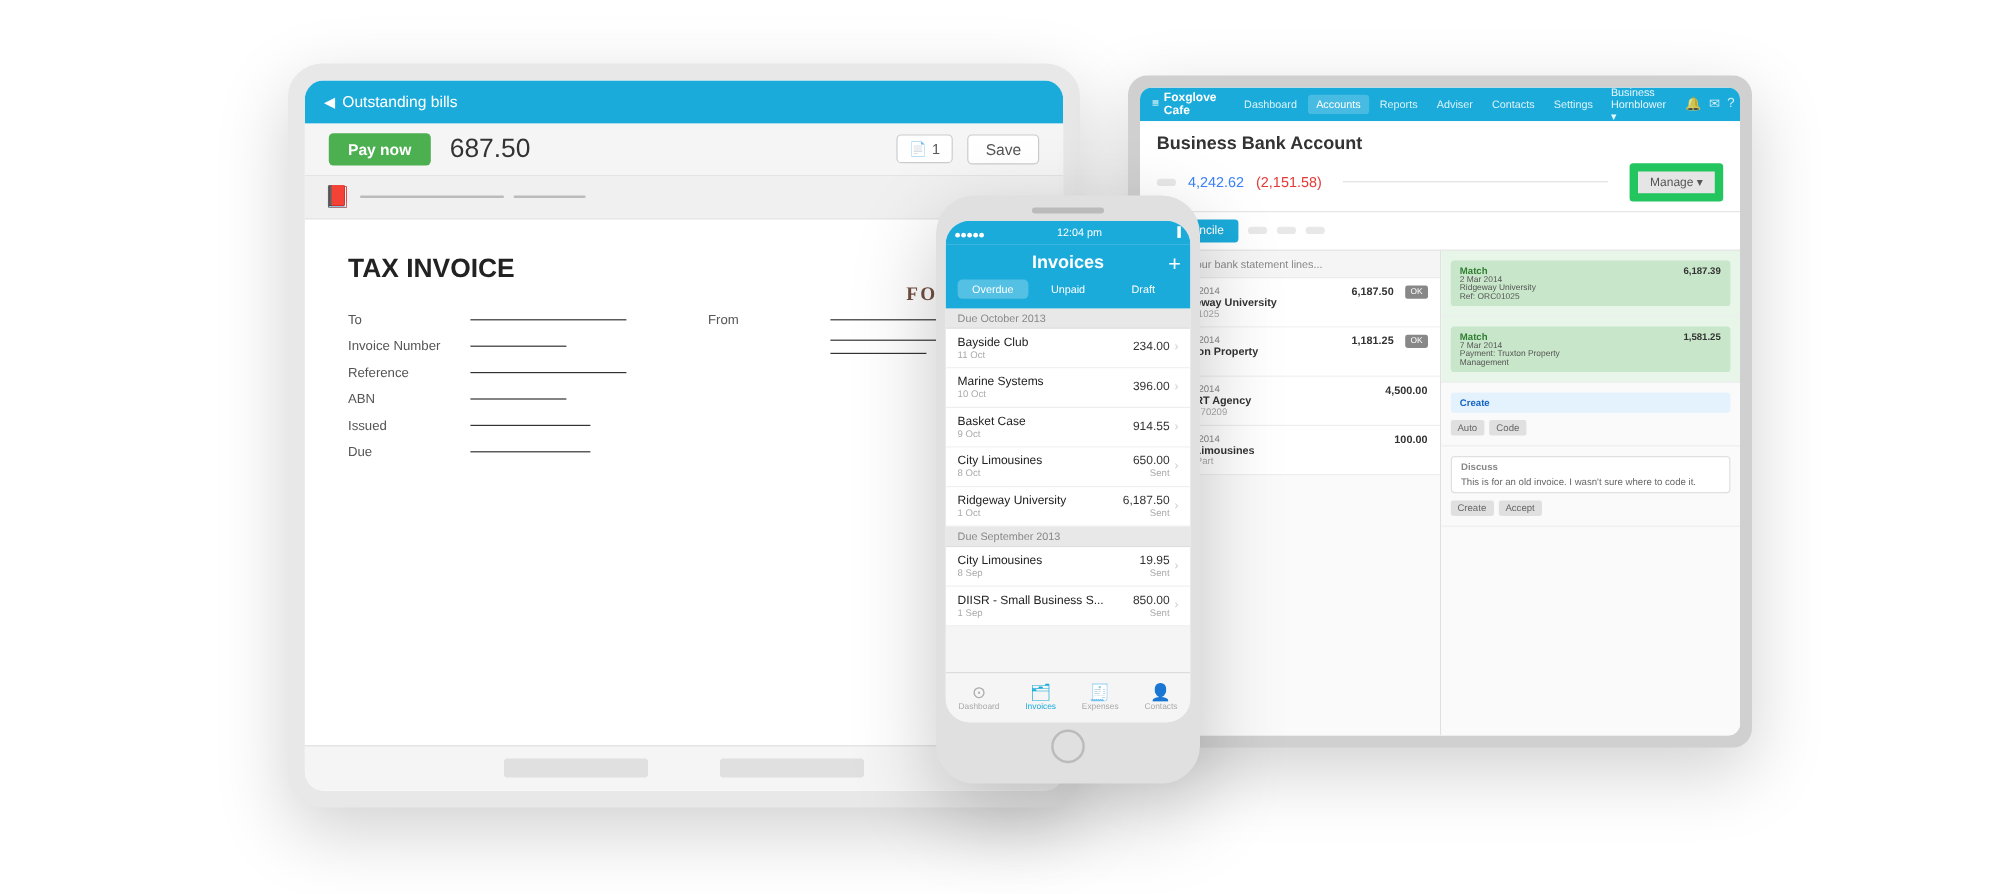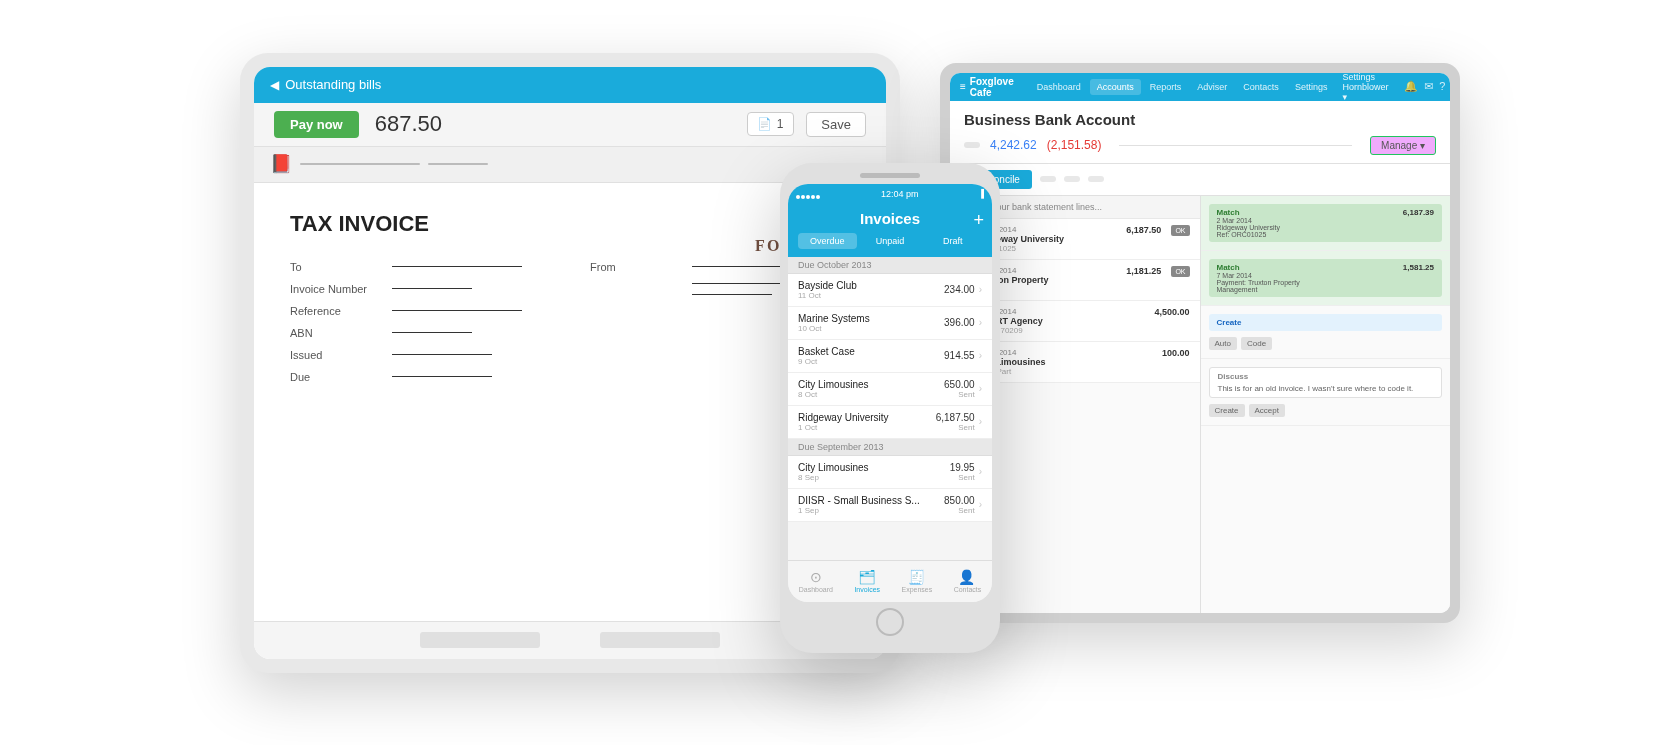--- a/index.html
+++ b/index.html
@@ -492,22 +492,22 @@
       color: #555;
     }
     .stat-value {
       font-size: 12px;
       color: #3b82f6;
       font-weight: 500;
     }
     .stat-value.negative { color: #e53935; }
     .manage-btn {
       margin-left: auto;
-      background: #f0abfc;
-      border: 1px solid #22c55e;
+      background: #e5e5e5;
+      border: 7px solid #22c55e;
       border-radius: 3px;
       padding: 3px 10px;
       font-size: 10px;
       color: #555;
       cursor: pointer;
     }
 
     .reconcile-bar {
       background: #fff;
       padding: 6px 14px;
@@ -881,21 +881,21 @@
           <span>Foxglove Cafe</span>
         </div>
         <div class="monitor-nav">
           <span class="monitor-nav-item">Dashboard</span>
           <span class="monitor-nav-item active">Accounts</span>
           <span class="monitor-nav-item">Reports</span>
           <span class="monitor-nav-item">Adviser</span>
           <span class="monitor-nav-item">Contacts</span>
           <span class="monitor-nav-item">Settings</span>
         </div>
-        <span class="monitor-user">Settings Hornblower ▾</span>
+        <span class="monitor-user">Business Hornblower ▾</span>
         <div class="monitor-icons">
           <span>🔔</span>
           <span>✉</span>
           <span>?</span>
         </div>
       </div>
 
       <div class="monitor-content">
 
         <div class="monitor-page-header">

